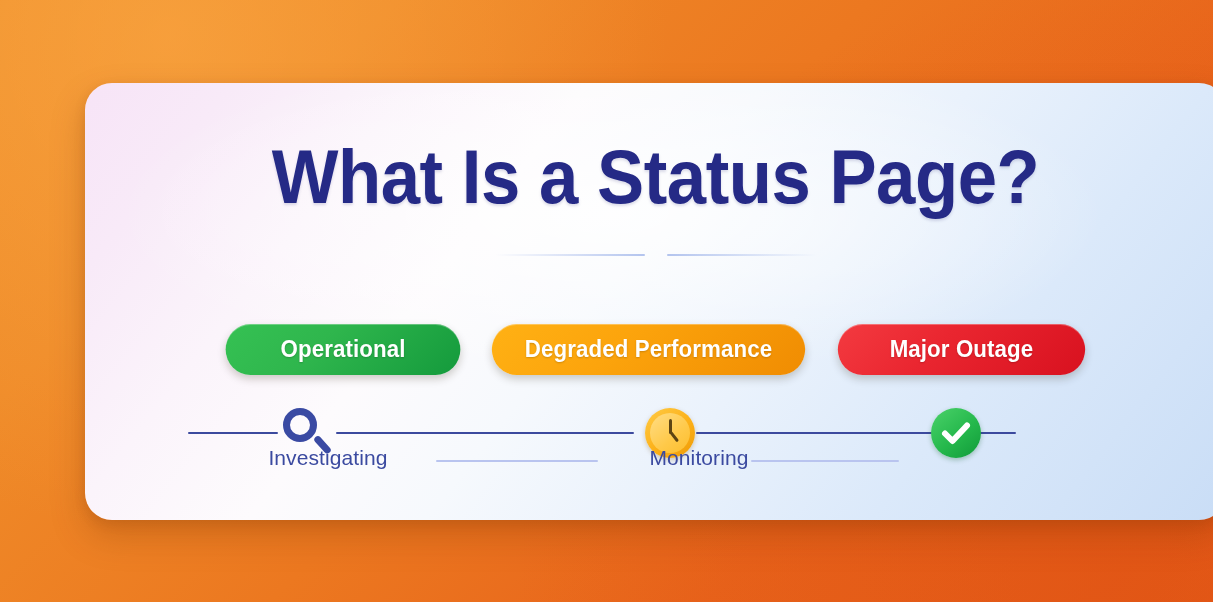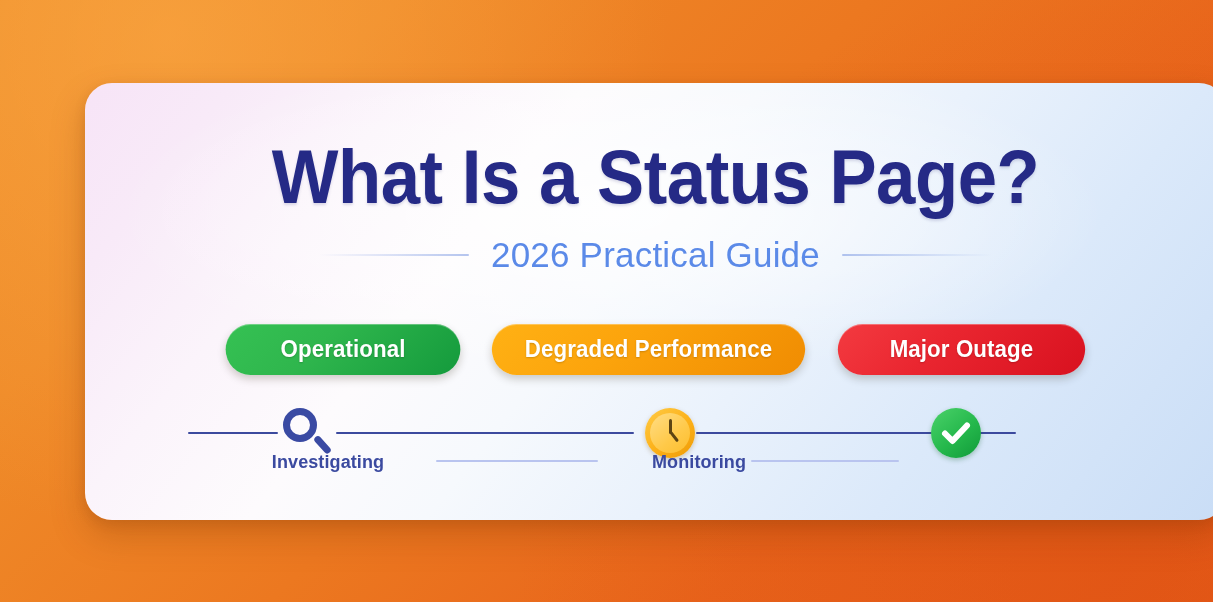--- a/index.html
+++ b/index.html
@@ -274,23 +274,23 @@
   
   .labels {
     position: absolute;
     left: 103px;
     top: 361px;
     width: 828px;
     height: 34px;
   }
   .lbl {
     position: absolute;
-    top: 8px;
-    font-size: 18px;
-    font-weight: 700;
+    top: 2px;
+    font-size: 21px;
+    font-weight: 400;
     color: #3b4aa0;
     white-space: nowrap;
     letter-spacing: 0.1px;
   }
   .lbl.l1 { left: 140px; transform: translateX(-50%); }
   .lbl.l2 { left: 483px; transform: translateX(-50%); margin-left: 28px; }
   .lbl.l3 { left: 771px; transform: translateX(-50%); }
 
   .lbl-rule {
     position: absolute;
@@ -307,21 +307,20 @@
 
 <div class="bg-glow"></div>
 
 <div class="card">
   <div class="card-sheen"></div>
 
   <div class="title">What Is a Status Page?</div>
 
   <div class="subtitle-row">
     <div class="sub-rule left"></div>
-    <div class="subtitle">2026 Practical Guide</div>
     <div class="sub-rule right"></div>
   </div>
 
   <div class="badges">
     <div class="badge operational">Operational</div>
     <div class="badge degraded">Degraded Performance</div>
     <div class="badge outage">Major Outage</div>
   </div>
 
   <div class="timeline">

